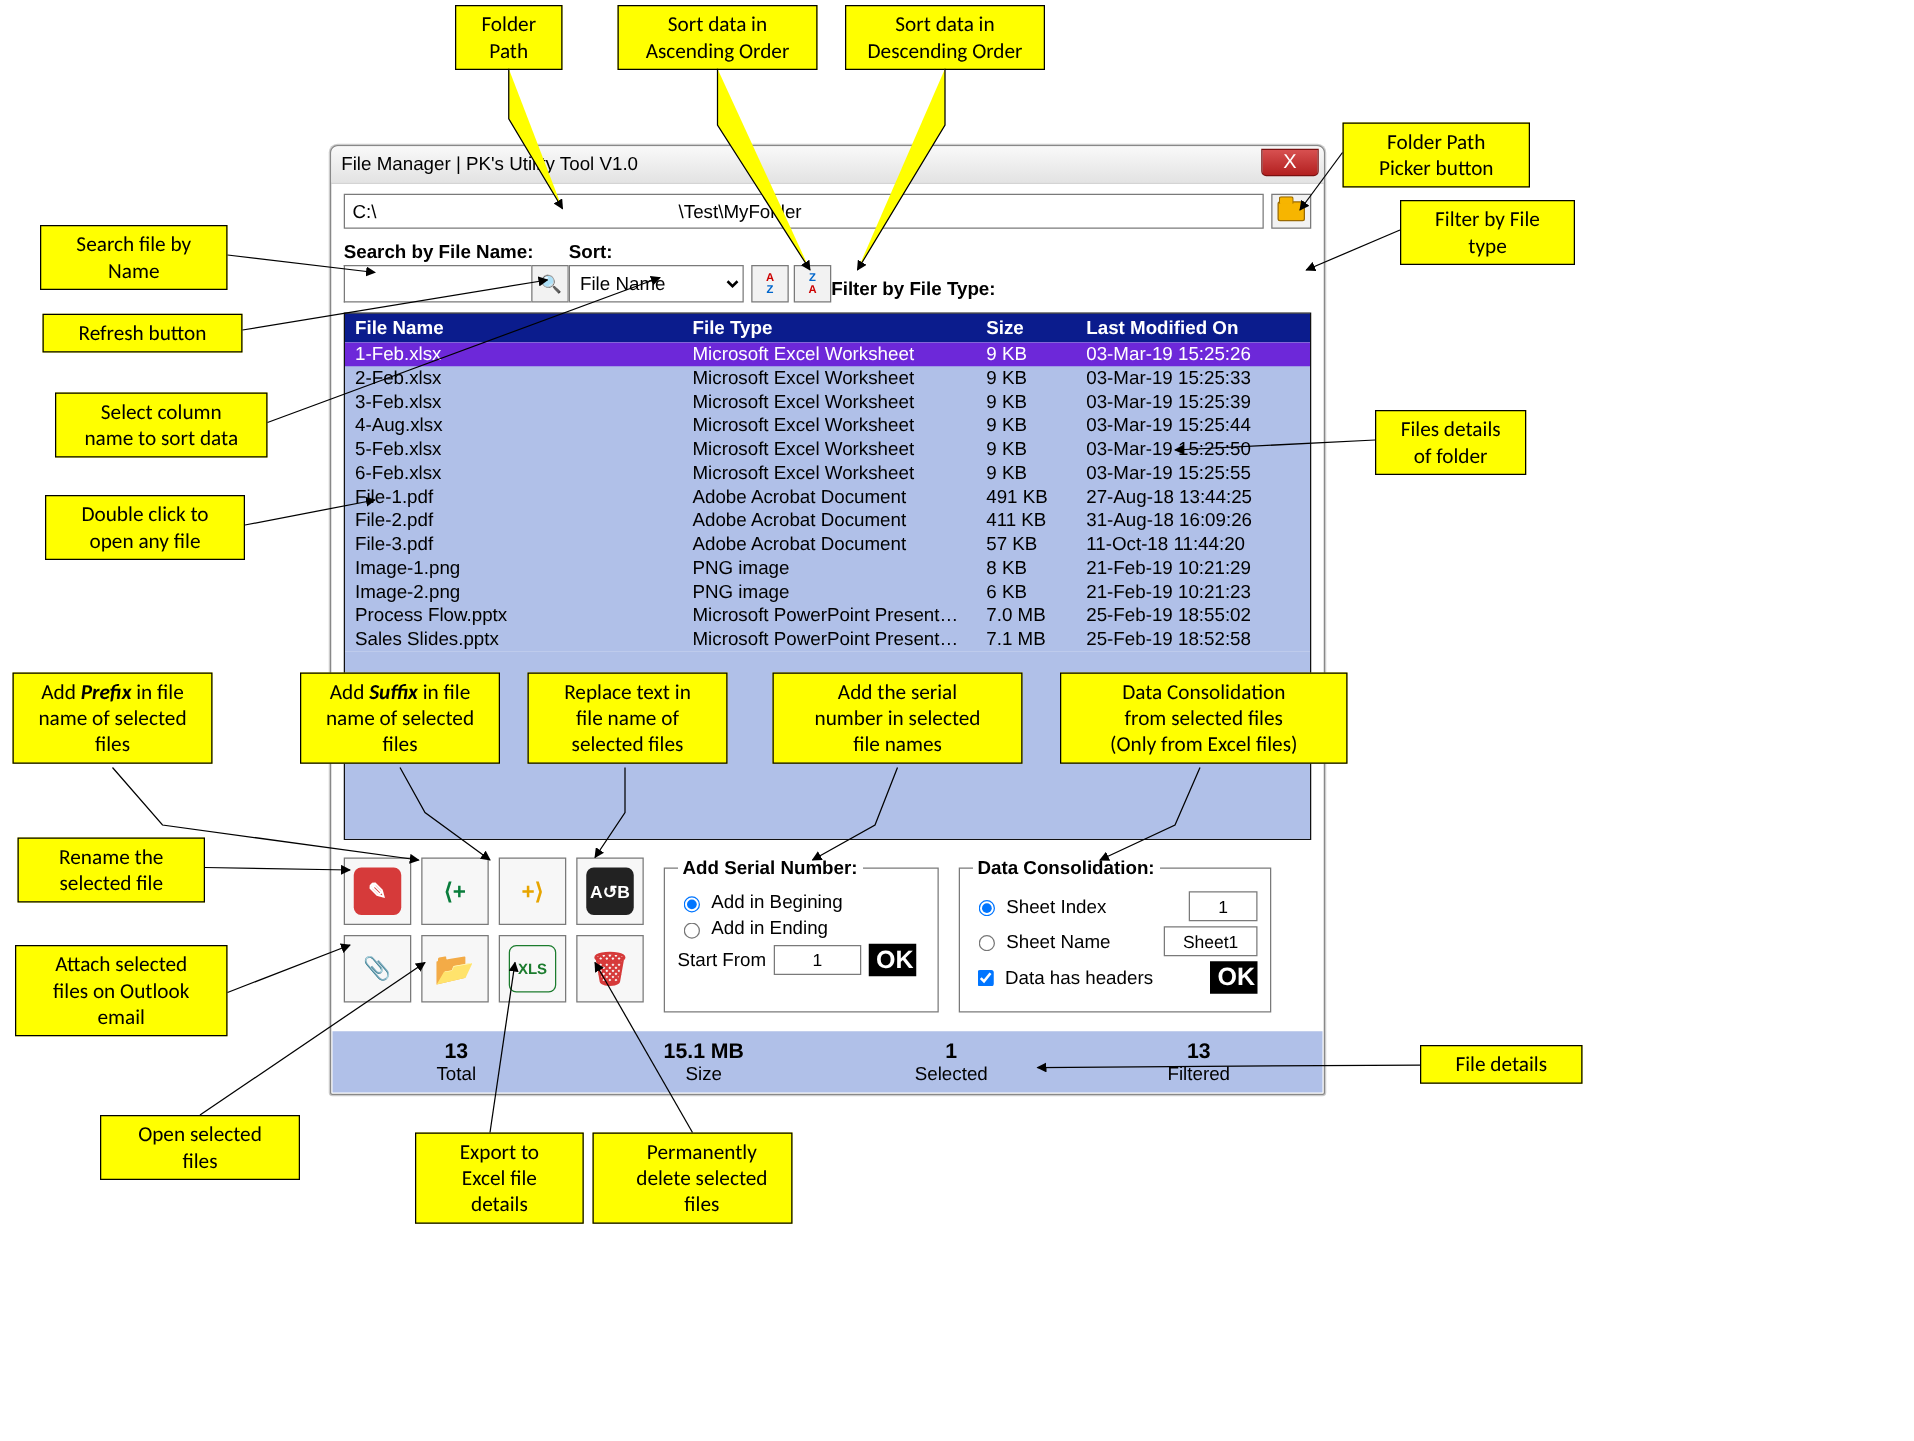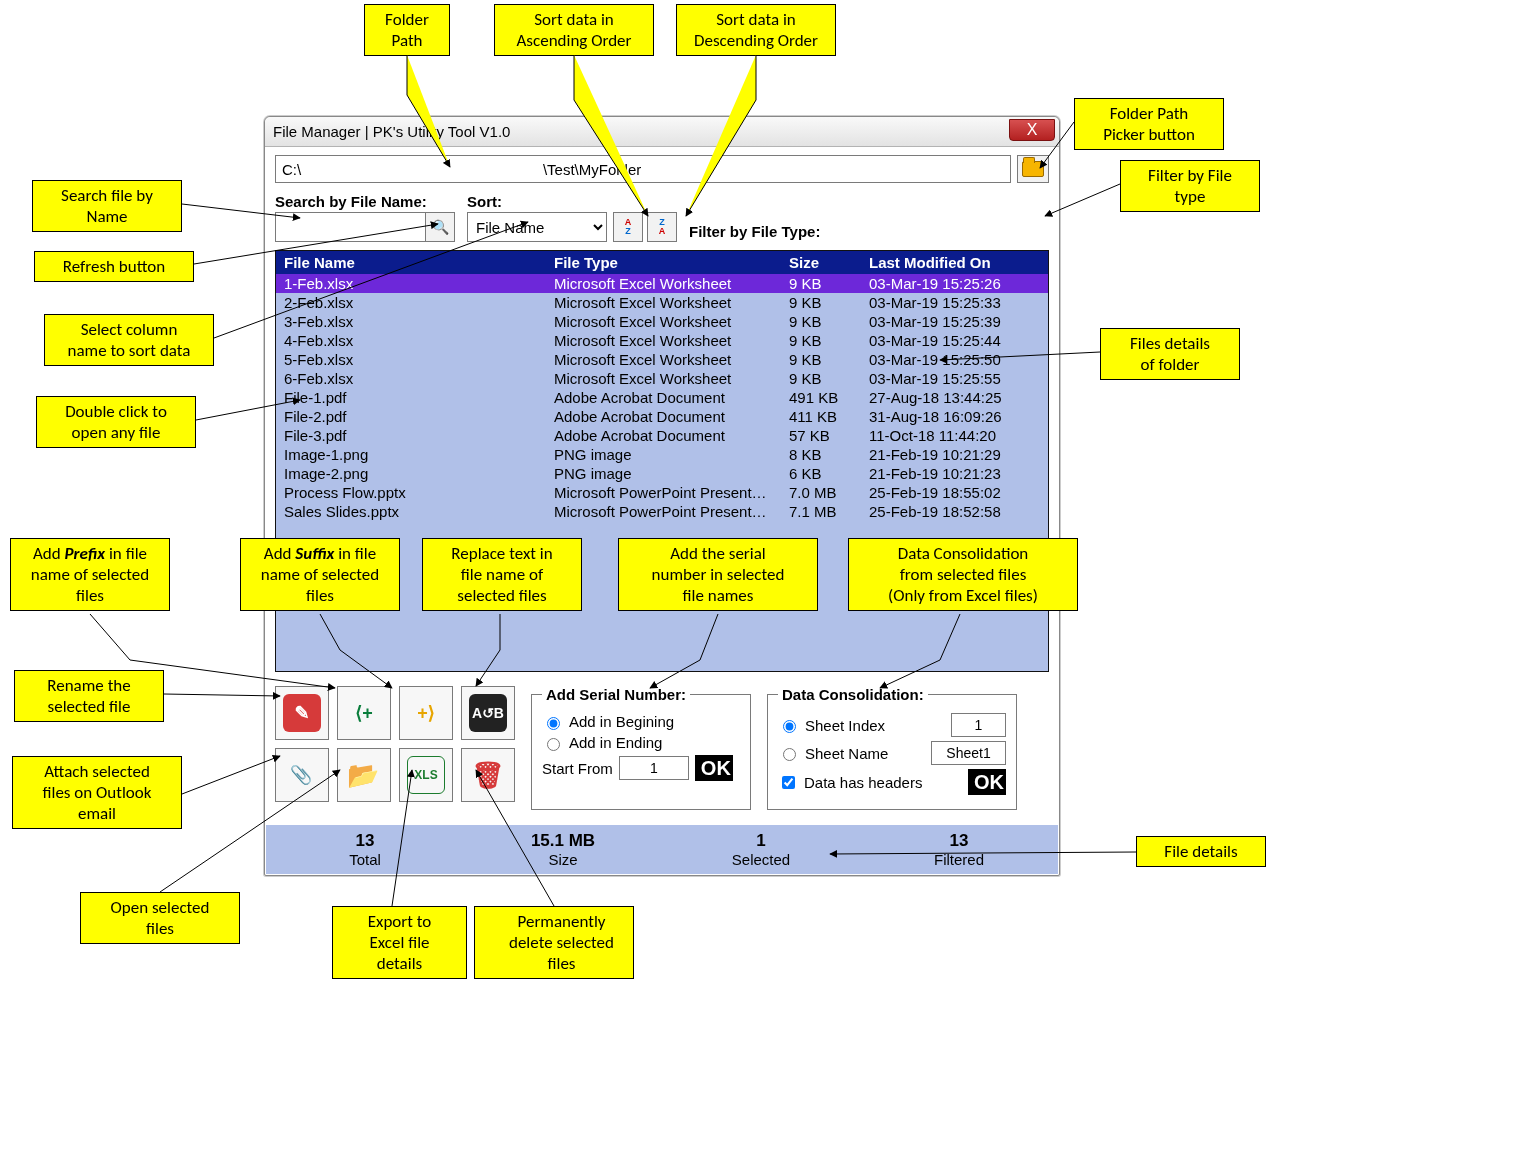--- a/index.html
+++ b/index.html
@@ -63,21 +63,21 @@
     border-radius:2px; position:relative;
   }
   .folder-icon::before {
     content:""; position:absolute; left:0; top:-5px; width:10px; height:5px;
     background:#f7b500; border:1px solid #9a6a00; border-bottom:none;
     border-radius:2px 2px 0 0;
   }
 
   
   .controls {
-    display:flex; gap:12px; align-items:flex-end;
+    display:flex; align-items:flex-end;
   }
   .group-label { font-weight:bold; font-size:15px; margin-bottom:2px; }
   .search-grp { }
   .search-box { display:flex; }
   .search-box input {
     width:150px; height:30px; border:1px solid #7a7a7a; border-right:none;
     padding:0 4px;
   }
   .search-box button {
     width:30px; height:30px; border:1px solid #7a7a7a; background:#f2f2f2;
@@ -242,21 +242,21 @@
             <div>9 KB</div>
             <div>03-Mar-19 15:25:33</div>
           </div>
           <div class="row">
             <div>3-Feb.xlsx</div>
             <div>Microsoft Excel Worksheet</div>
             <div>9 KB</div>
             <div>03-Mar-19 15:25:39</div>
           </div>
           <div class="row">
-            <div>4-Feb.xlsx</div>
+            <div>4-Aug.xlsx</div>
             <div>Microsoft Excel Worksheet</div>
             <div>9 KB</div>
             <div>03-Mar-19 15:25:44</div>
           </div>
           <div class="row">
             <div>5-Feb.xlsx</div>
             <div>Microsoft Excel Worksheet</div>
             <div>9 KB</div>
             <div>03-Mar-19 15:25:50</div>
           </div>
@@ -410,21 +410,21 @@
 Picker button</div>
 <div class="callout" style="left: 1120px; top: 160px; width: 140px; white-space: pre-line;">Filter by File
 type</div>
 <div class="callout" style="left: 32px; top: 180px; width: 150px; white-space: pre-line;">Search file by
 Name</div>
 <div class="callout" style="left: 34px; top: 251px; width: 160px; white-space: pre-line;">Refresh button</div>
 <div class="callout" style="left: 44px; top: 314px; width: 170px; white-space: pre-line;">Select column
 name to sort data</div>
 <div class="callout" style="left: 36px; top: 396px; width: 160px; white-space: pre-line;">Double click to
 open any file</div>
-<div class="callout" style="left: 1100px; top: 328px; width: 140px; white-space: pre-line;">Files details
+<div class="callout" style="left: 1100px; top: 328px; width: 121px; white-space: pre-line;">Files details
 of folder</div>
 
 <div class="callout" style="left: 10px; top: 538px; width: 160px; white-space: pre-line;"><span>Add </span><em>Prefix</em><span> in file
 name of selected
 files</span></div>
 <div class="callout" style="left: 240px; top: 538px; width: 160px; white-space: pre-line;"><span>Add </span><em>Suffix</em><span> in file
 name of selected
 files</span></div>
 <div class="callout" style="left: 422px; top: 538px; width: 160px; white-space: pre-line;">Replace text in
 file name of

